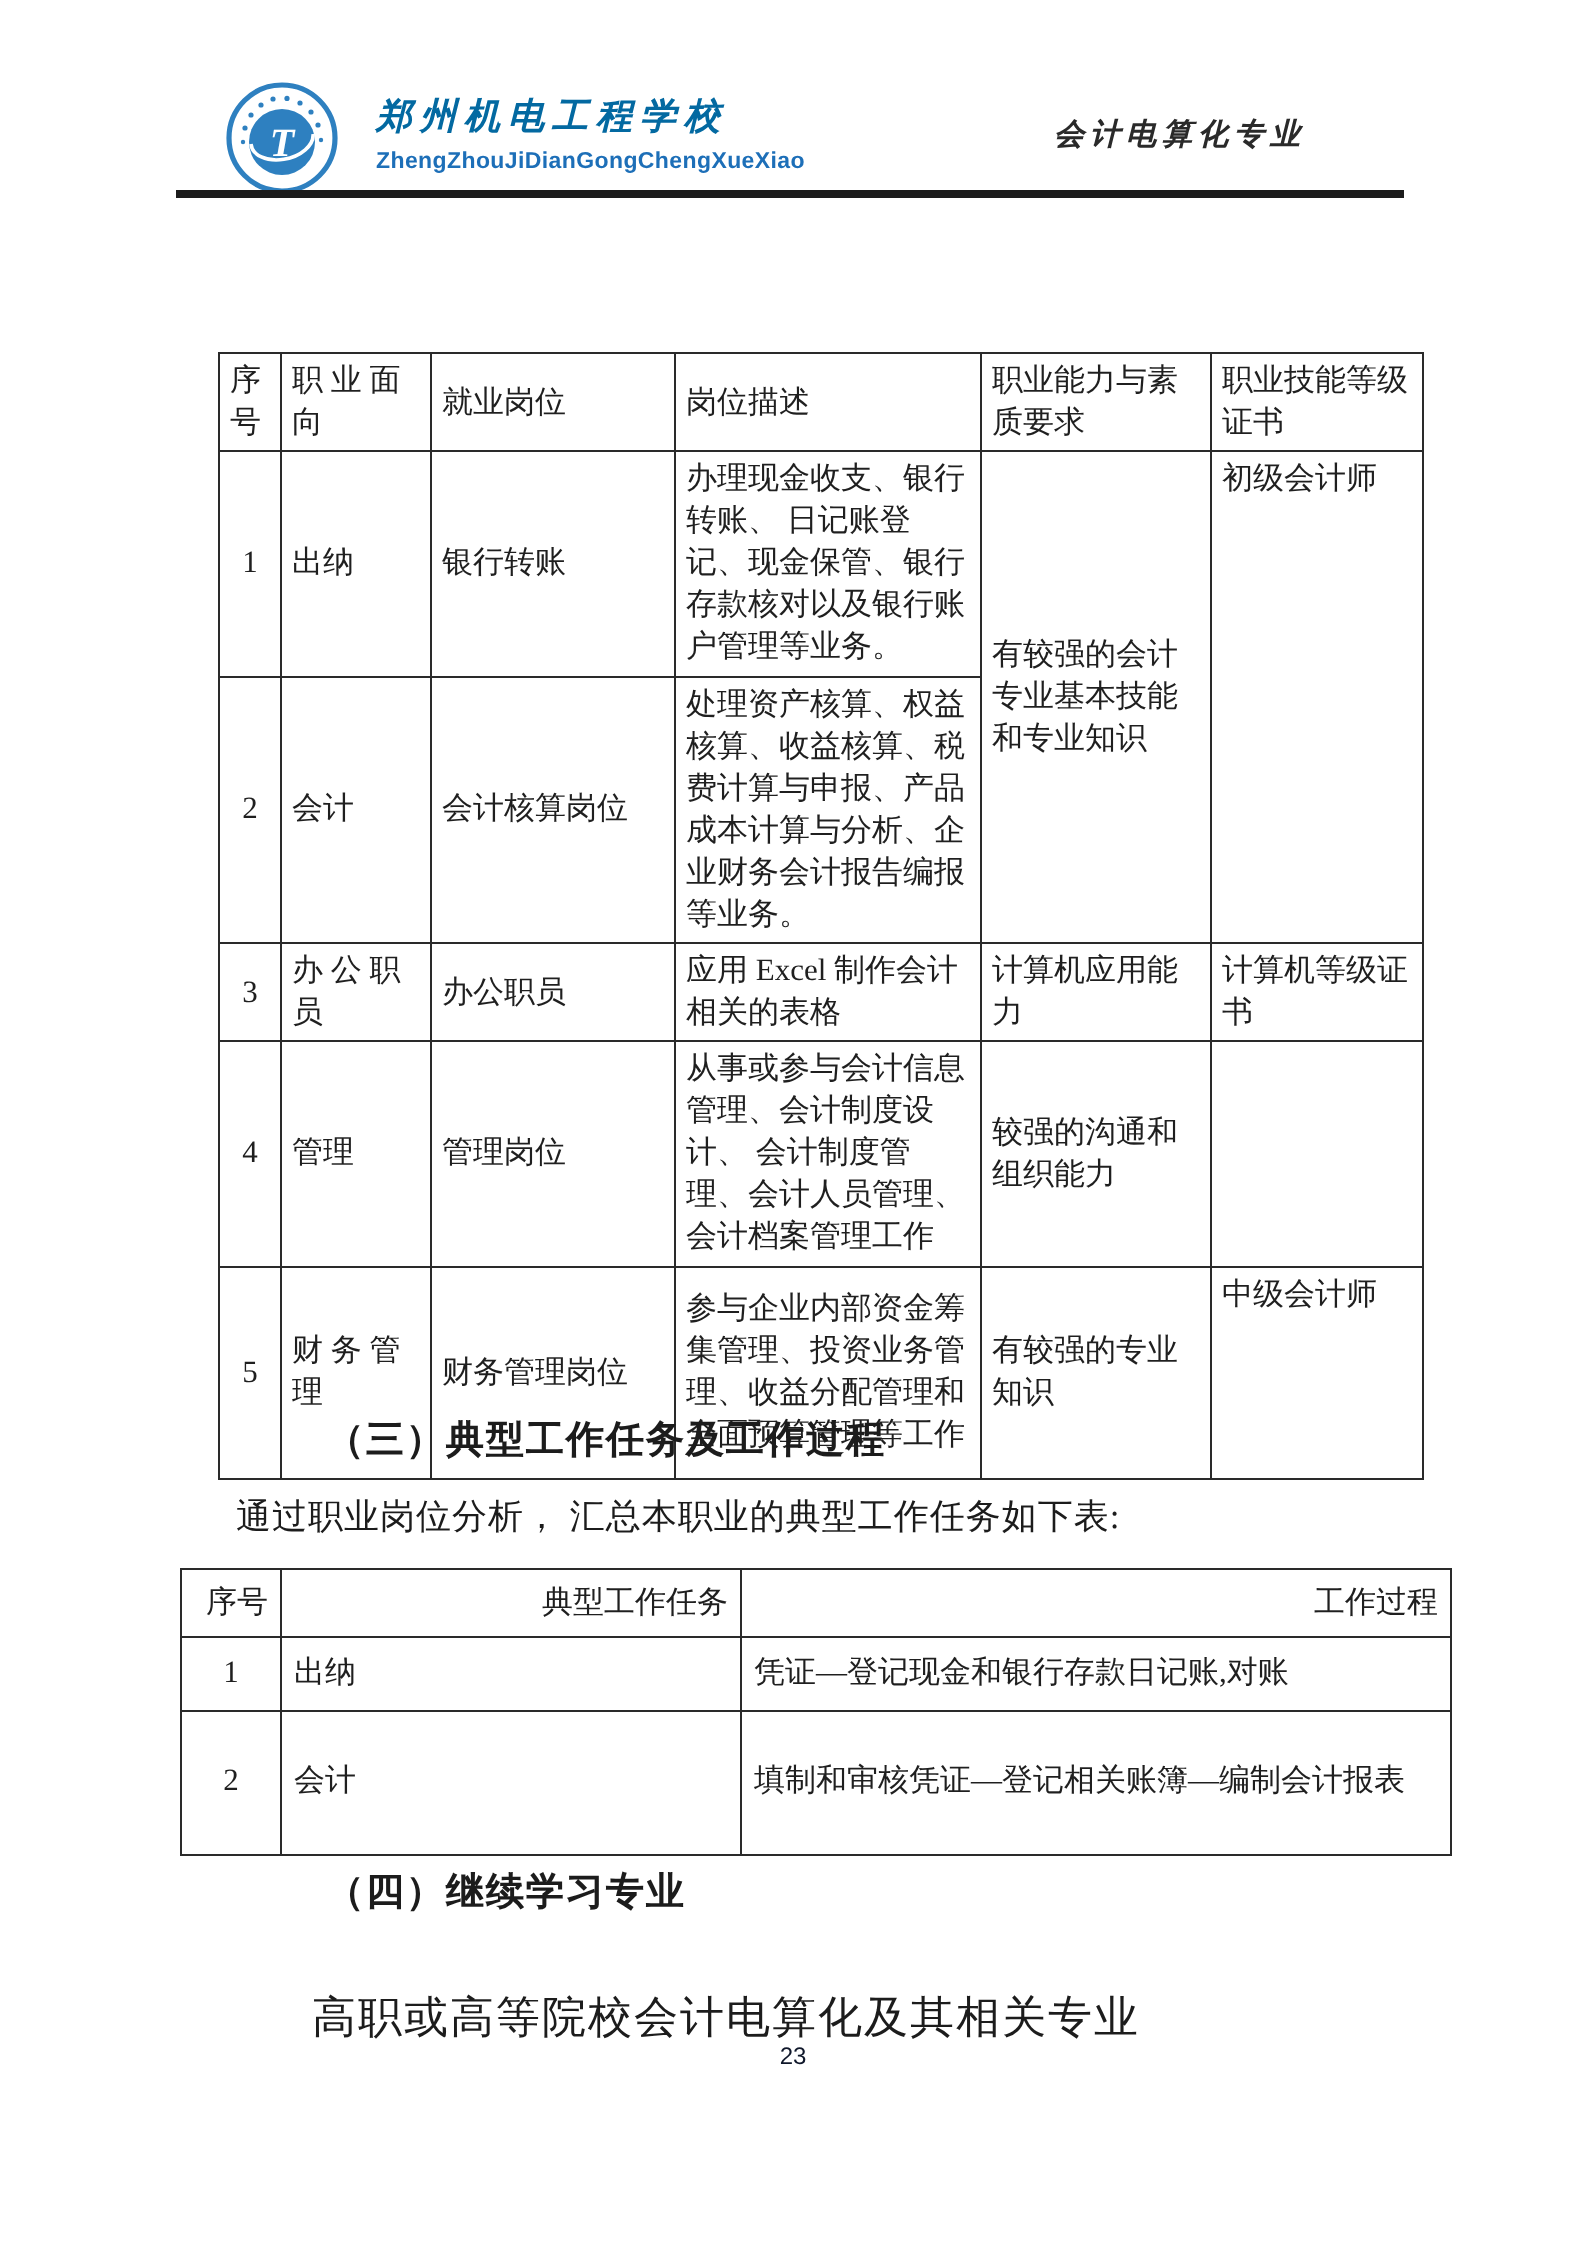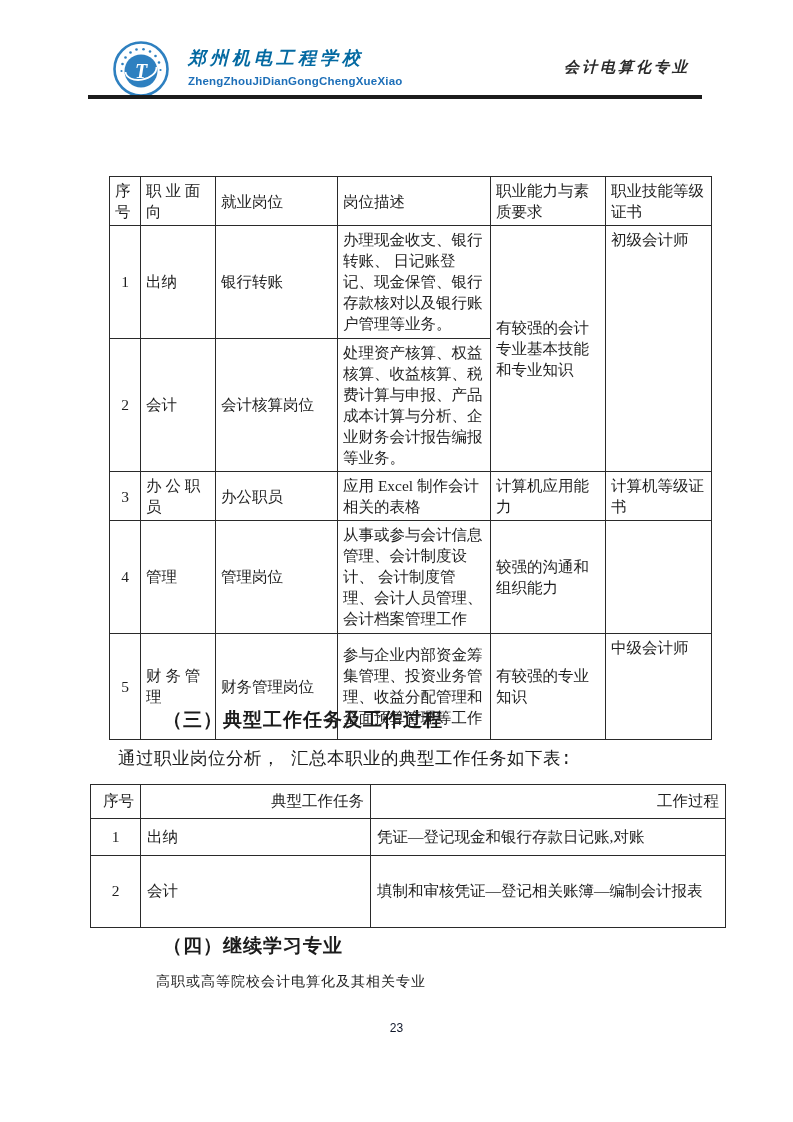--- a/index.html
+++ b/index.html
@@ -19,31 +19,30 @@
   }
   .school-pinyin {
     position:absolute; left:188px; top:75px;
     font-family:"Liberation Sans", sans-serif;
     font-size:11.5px; font-weight:bold; color:#1d6fb8; letter-spacing:0.2px;
   }
   .doc-title {
     position:absolute; left:527px; top:58px;
     font-size:15px; font-weight:bold; letter-spacing:3px; color:#2a2a2a;
     font-style:italic;
-    margin-left:37px;
   }
   .head-rule { position:absolute; left:88px; top:95px; width:614px; height:3.5px; background:#1c1c1c; }
 
   
   .sec-heading { position:absolute; font-size:19px; font-weight:600; color:#1c1c1c; letter-spacing:1px; }
   .h-s2 { left:163px; top:110px; }
   .h-s3 { left:163px; top:707px; }
   .h-s4 { left:163px; top:933px; }
-  .intro  { position:absolute; left:118px; top:746px; font-size:17.5px; color:#1c1c1c; letter-spacing:0.5px;font-family:Liberation Mono, monospace; }
-  .s4-body{ position:absolute; left:156px; top:973px; font-size:14px; color:#1c1c1c; letter-spacing:1px; }
+  .intro  { position:absolute; left:118px; top:746px; font-size:17.5px; color:#1c1c1c; letter-spacing:0.5px; }
+  .s4-body{ position:absolute; left:156px; top:994px; font-size:22px; color:#1c1c1c; letter-spacing:1px; }
   .page-num { position:absolute; left:0; top:1021px; width:100%; text-align:center;
     font-family:"Liberation Sans", sans-serif; font-size:12px; color:#0f172a; }
 
   
   table { border-collapse:collapse; table-layout:fixed;margin-left:12px; }
   td { border:1px solid #2a2a2a; vertical-align:middle; word-break:break-all; }
 
   .job-table { position:absolute; left:97px; top:176px; width:602px;
     font-size:15.5px; line-height:1.36; }
   .job-table td { padding:3px 5px; }

